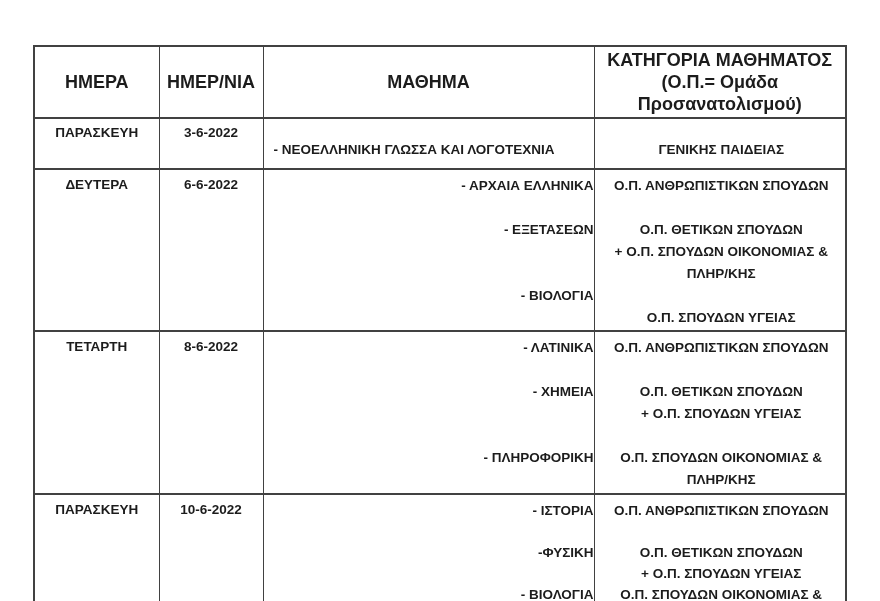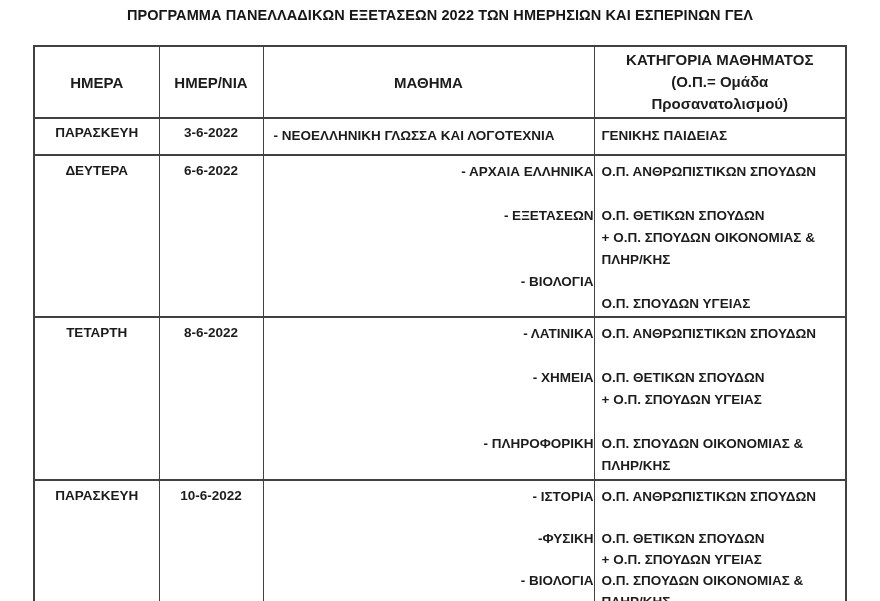--- a/index.html
+++ b/index.html
@@ -46,59 +46,58 @@
     border-bottom: 2px solid #414141;
     padding: 0;
     overflow: hidden;
     color: #1c1c1c;
   }
   
   tr.header td {
     height: 64px;
     text-align: center;
     vertical-align: middle;
-    font-size: 15px;
+    font-size: 18px;
     margin-left: 22px;
   }
   tr.header td.cat-head { line-height: 21px; padding: 2px 4px; }
   
   td.day-col, td.date-col {
     text-align: center;
     vertical-align: top;
     padding-top: 7px;
   }
   td.subj-col {
     text-align: right;
     vertical-align: top;
     padding-top: 5px;
   }
   td.subj-col.left-align {
     text-align: left;
     padding-left: 10px;
   }
   td.cat-col {
-    text-align: left;
+    text-align: center;
     vertical-align: top;
     padding: 5px 4px 0 7px;
   }
   tr.r1 td { height: 29px; }
   tr.r1 td.day-col, tr.r1 td.date-col { padding-top: 6px; }
-  tr.r1 td.subj-col, tr.r1 td.cat-col { padding-top: 6px; }
+  tr.r1 td.subj-col, tr.r1 td.cat-col { padding-top: 20px; }
   tr.r2 td { height: 153px; }
   tr.r3 td { height: 154px; }
   tr.r4 td { height: 126px; }
   .line { line-height: 22px; white-space: nowrap; }
   tr.r4 .line { line-height: 21px; }
 </style>
 </head>
 <body>
 
 <div class="page">
 
-  <div class="title">ΠΡΟΓΡΑΜΜΑ ΠΑΝΕΛΛΑΔΙΚΩΝ ΕΞΕΤΑΣΕΩΝ 2022 ΤΩΝ ΗΜΕΡΗΣΙΩΝ ΚΑΙ ΕΣΠΕΡΙΝΩΝ ΓΕΛ</div>
 
   <table class="exam-table">
     <colgroup>
       <col style="width:125px">
       <col style="width:104px">
       <col style="width:331px">
       <col style="width:252px">
     </colgroup>
 
     <tbody>

